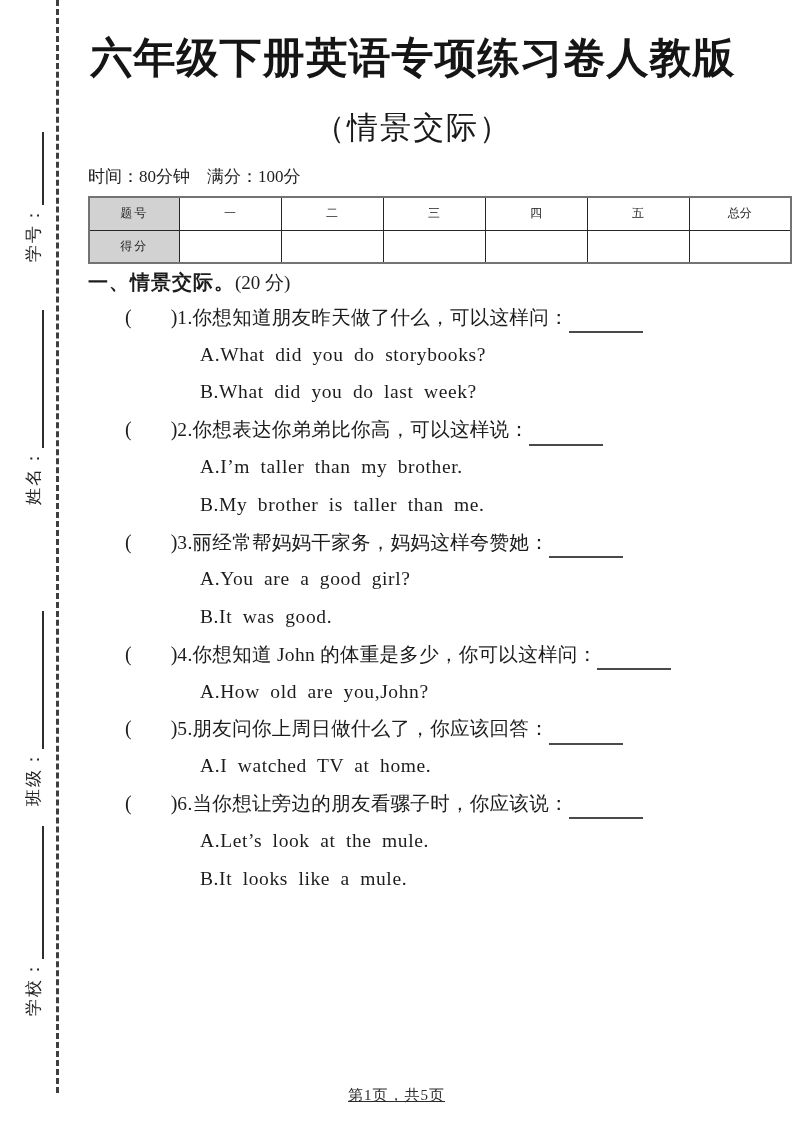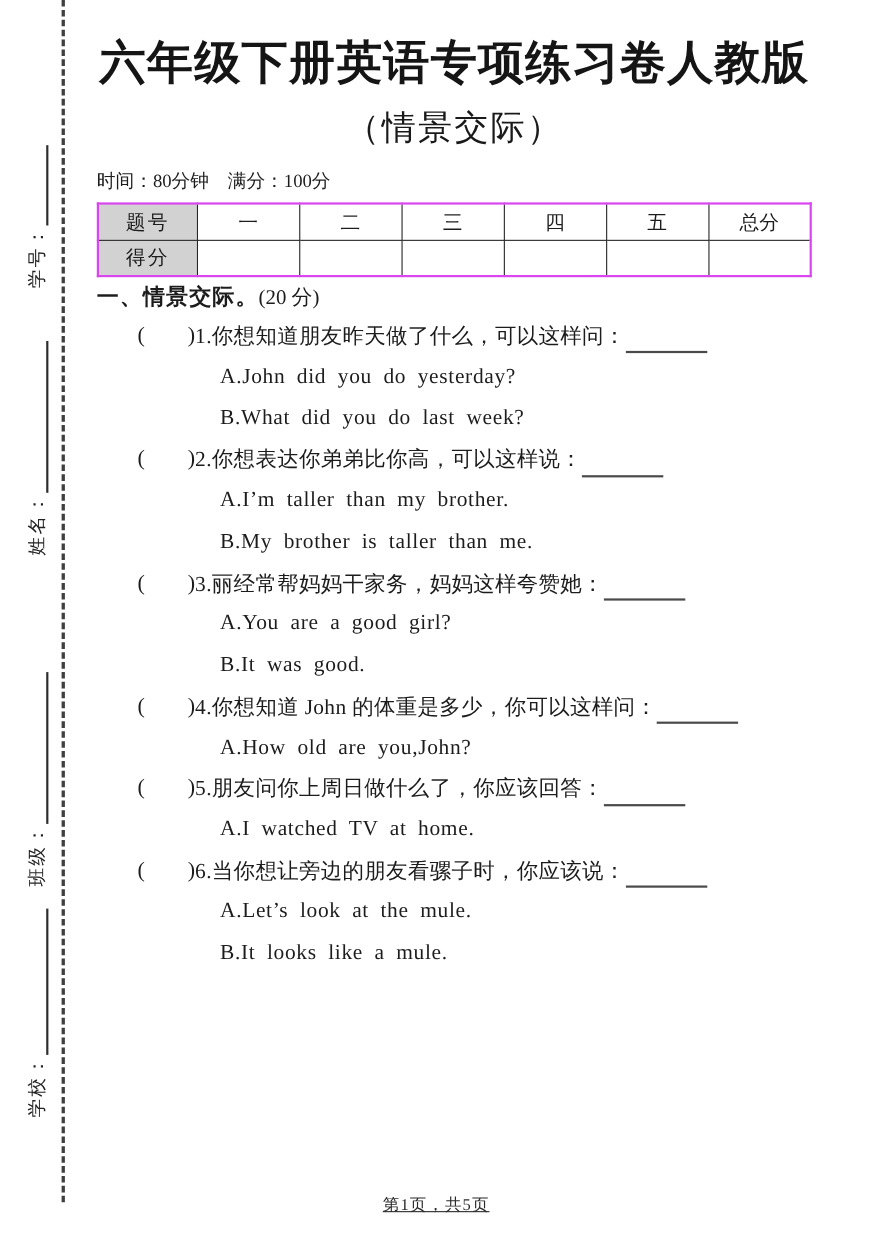--- a/index.html
+++ b/index.html
@@ -25,28 +25,28 @@
   #mb-name      { left:16px; top:505px; width:195px; }
   #mb-class     { left:16px; top:806px; width:195px; }
   #mb-school    { left:16px; top:1016px; width:190px; }
   
   #content { position:absolute; left:88px; top:0; width:650px; }
   #title {
     padding-top:32px; text-align:center; font-size:42px; font-weight:700;
     letter-spacing:1px; line-height:52px; color:#151515;
   }
   #subtitle {
-    margin-top:12px; text-align:center; font-size:31px; font-weight:500;
+    margin-top:24px; text-align:center; font-size:31px; font-weight:500;
     letter-spacing:2px; line-height:40px; color:#1a1a1a;
   }
   #meta { margin-top:18px; text-align:left; font-size:17px; line-height:22px; padding-right:2px; }
   
   table.score {
-    margin-top:8px; width:650px; border-collapse:collapse;
-    border:2px solid #d946ef; table-layout:fixed; font-size:18px;
+    margin-top:8px; width:704px; border-collapse:collapse;
+    border:2px solid #737373; table-layout:fixed; font-size:12px;
   }
   table.score td {
     border:1.5px solid #262626; height:33px; text-align:center; vertical-align:middle;
     background:#ffffff;
   }
   table.score td.hd { width:90px; background:#d2d2d2; letter-spacing:2px; }
   
   #sec1-heading { margin-top:6px; font-size:20px; line-height:25px; }
   #sec1-heading .hb {
     font-family:"Liberation Sans","DejaVu Sans",sans-serif;
@@ -134,21 +134,21 @@
       <div class="line">
         <span class="indent1"></span>
           <span class="paren">(</span>
           <span class="pgap"></span>
           <span class="paren">)</span>
           <span class="stem-text">1.你想知道朋友昨天做了什么，可以这样问：</span>
           <span class="blank"></span>
       </div>
       <div class="line">
         <span class="indent2"></span>
-          <span class="opt-text">A.John did you do yesterday?</span>
+          <span class="opt-text">A.What did you do storybooks?</span>
       </div>
       <div class="line">
         <span class="indent2"></span>
           <span class="opt-text">B.What did you do last week?</span>
       </div>
 
       <div class="line">
         <span class="indent1"></span>
           <span class="paren">(</span>
           <span class="pgap"></span>

